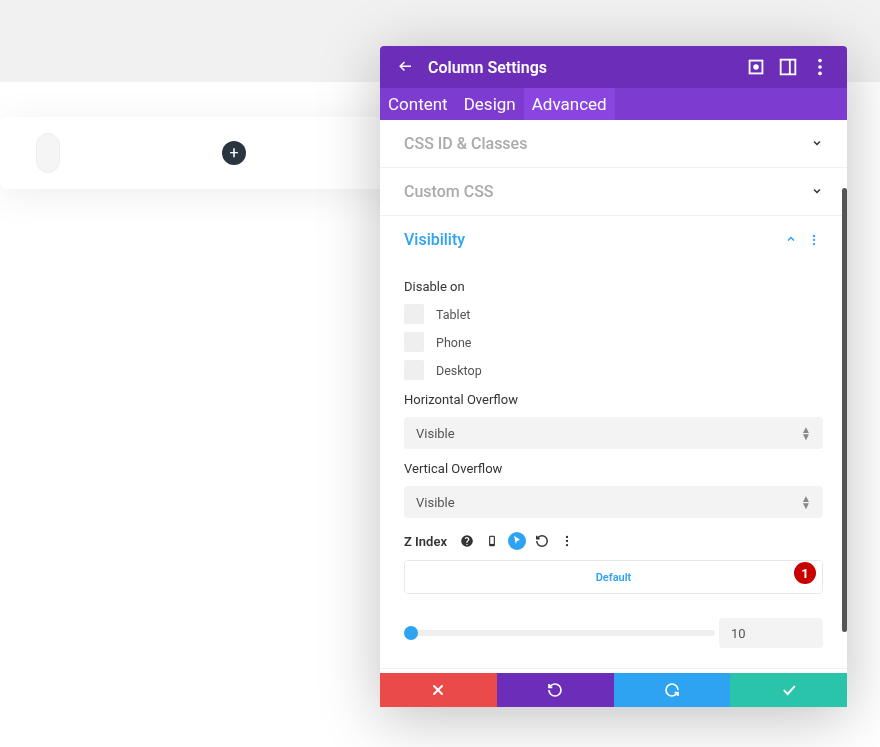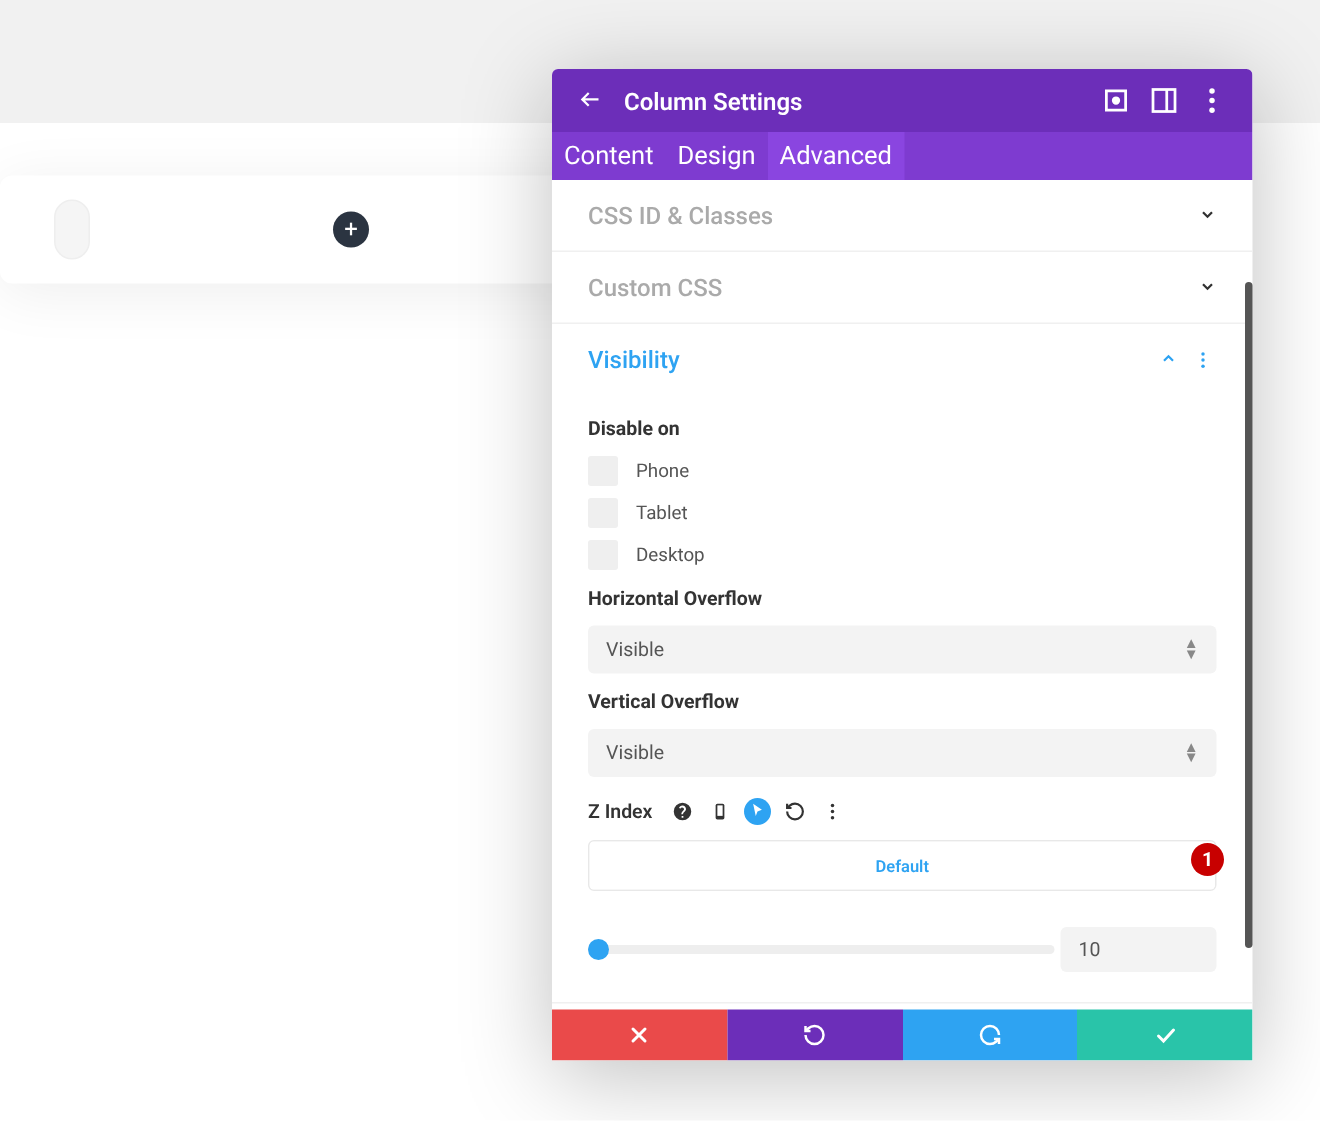--- a/index.html
+++ b/index.html
@@ -4,21 +4,21 @@
 <style>
 * { box-sizing: border-box; margin: 0; padding: 0; font-family: -apple-system, BlinkMacSystemFont, "Segoe UI", Roboto, "Helvetica Neue", Arial, sans-serif; }
 body { width: 880px; height: 747px; background: #fff; position: relative; overflow: hidden; }
 
 .bg-topband { position: absolute; left: 0; top: 0; width: 880px; height: 82px; background: #f1f1f1; }
 .bg-card { position: absolute; left: 0; top: 117px; width: 460px; height: 72px; background: #fff; border-radius: 8px; box-shadow: 0 6px 40px rgba(0,0,0,0.07); }
 .bg-pill { position: absolute; left: 36px; top: 133px; width: 24px; height: 40px; border-radius: 20px; background: #f5f5f5; border: 1px solid #eee; }
 
 .add-btn { position: absolute; left: 222px; top: 141px; width: 24px; height: 24px; border-radius: 50%; background: #2b3441; color: #fff; display: flex; align-items: center; justify-content: center; font-size: 16px; line-height: 1; cursor: pointer; }
 
-.panel { position: absolute; left: 368px; top: 46px; width: 467px; height: 661px; background: #fff; box-shadow: 0 10px 60px rgba(0,0,0,0.25); border-radius: 4px 4px 0 0; overflow: hidden; display: flex; flex-direction: column; justify-content: space-between; }
+.panel { position: absolute; left: 380px; top: 46px; width: 467px; height: 661px; background: #fff; box-shadow: 0 10px 60px rgba(0,0,0,0.25); border-radius: 4px 4px 0 0; overflow: hidden; display: flex; flex-direction: column; justify-content: space-between; }
 
 .panel-header { background: #6c2eb9; color: #fff; height: 42px; display: flex; align-items: center; padding: 0 16px; }
 .panel-header .back { width: 18px; height: 18px; margin-right: 14px; display:flex; align-items:center; justify-content:center; cursor:pointer; }
 .panel-header .title { font-size: 16px; font-weight: 600; flex: 1; }
 .panel-header .hicon { width: 22px; height: 22px; margin-left: 10px; display:flex; align-items:center; justify-content:center; cursor:pointer; }
 
 .panel-tabs { background: #7e3bd0; height: 32px; display: flex; align-items: stretch; }
 .panel-tabs .tab { padding: 0 8px; color: #fff; font-size: 17px; display:flex; align-items:center; cursor:pointer; }
 .panel-tabs .tab.active { background: #8a45e0; }
 
@@ -29,21 +29,21 @@
 .section-head .stitle { font-size: 16px; color:#aaa; font-weight:500; }
 .section-head .stitle.open { color:#2ea3f2; }
 .section-head .chev { color:#333; }
 .section-head .chev.open { color:#2ea3f2; }
 .section-head .head-actions { display:flex; align-items:center; gap:8px; }
 .chev svg { width:12px; height:12px; }
 
 .divider { height:1px; background:#f0f0f0; margin:0; }
 
 .visibility-body { padding: 4px 24px 20px 24px; }
-.field-label { font-size:13px; color:#333; font-weight:700; margin:12px 0 10px; }
+.field-label { font-size:13px; color:#333; font-weight:400; margin:12px 0 10px; }
 .check-row { display:flex; align-items:center; gap:12px; margin-bottom:8px; }
 .checkbox { width:20px; height:20px; background:#efefef; border-radius:2px; cursor:pointer; }
 .check-label { font-size:12.5px; color:#555; }
 
 .select { background:#f3f3f3; height:32px; border-radius:4px; display:flex; align-items:center; justify-content:space-between; padding:0 12px; font-size:13px; color:#555; cursor:pointer; margin-bottom:6px; }
 .select .updown { font-size:10px; color:#888; line-height:7px; }
 
 .zindex-row { display:flex; align-items:center; gap:7px; margin:14px 0 10px; }
 .zlabel { font-size:13px; font-weight:600; color:#333; margin-right:4px; }
 .mini-ico { width:18px; height:18px; display:flex; align-items:center; justify-content:center; cursor:pointer; color:#333; }
@@ -145,25 +145,25 @@
               <circle cx="12" cy="19" r="2"></circle>
             </svg>
           </span>
       </div>
     </div>
 
     <div class="visibility-body">
       <div class="field-label">Disable on</div>
       <div class="check-row">
         <div class="checkbox"></div>
-        <div class="check-label">Phone</div>
+        <div class="check-label">Tablet</div>
       </div>
       <div class="check-row">
         <div class="checkbox"></div>
-        <div class="check-label">Tablet</div>
+        <div class="check-label">Phone</div>
       </div>
       <div class="check-row">
         <div class="checkbox"></div>
         <div class="check-label">Desktop</div>
       </div>
 
       <div class="field-label">Horizontal Overflow</div>
       <div class="select">
         <span>Visible</span>
         <span class="updown">▲<br>▼</span>

